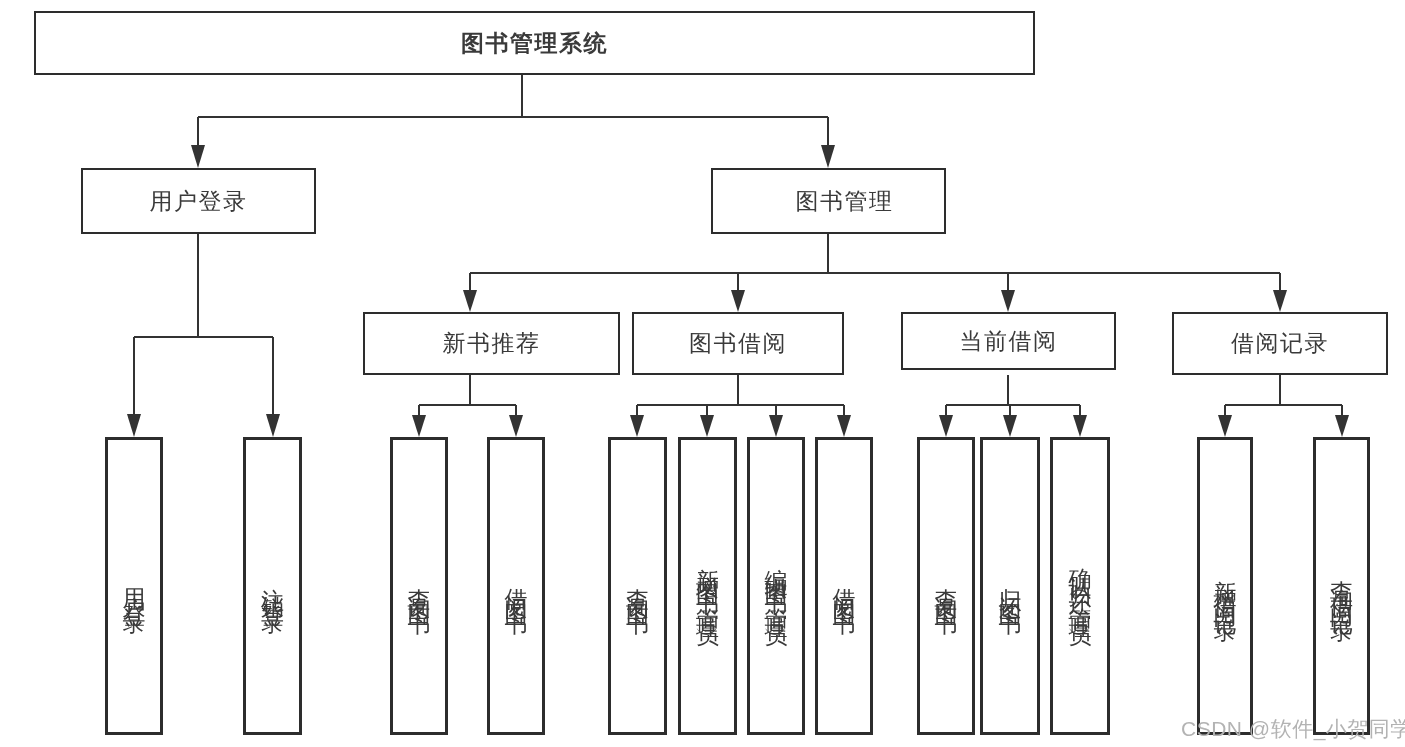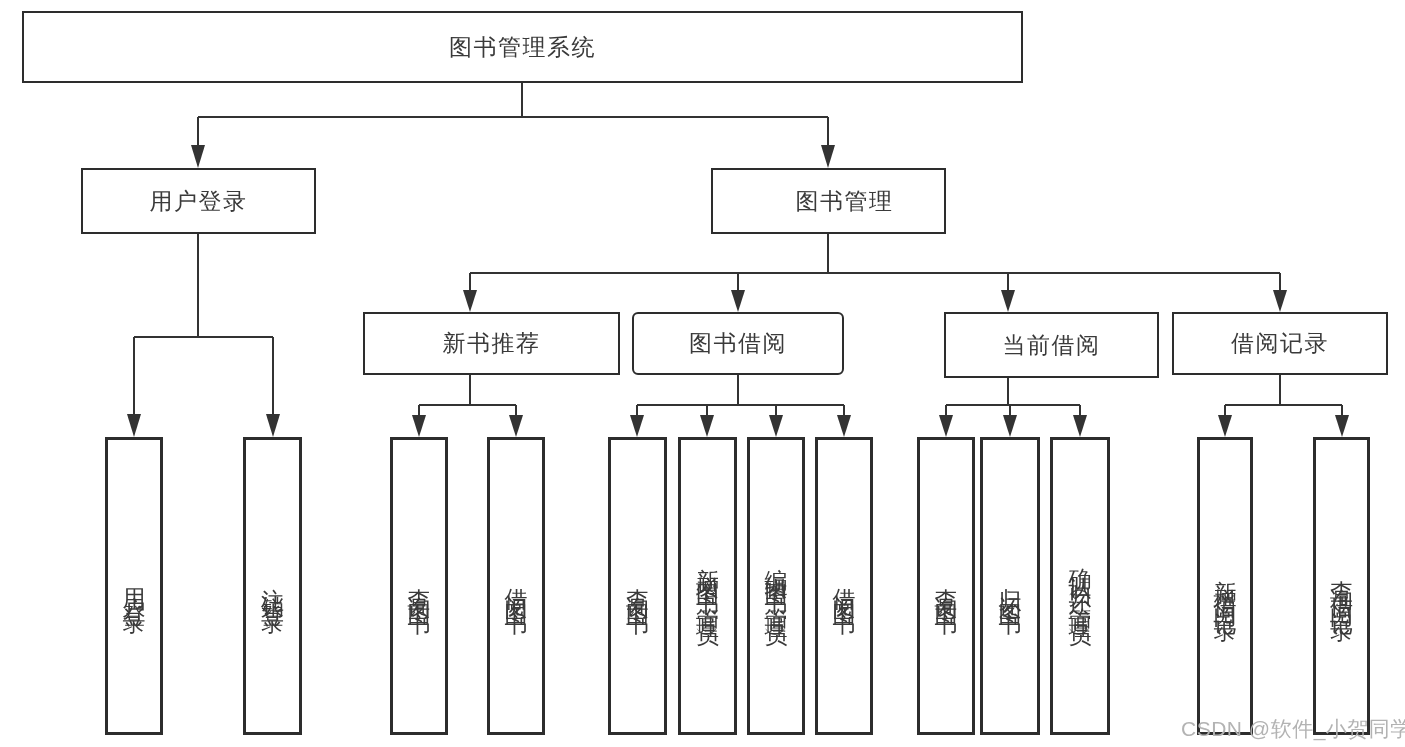--- a/index.html
+++ b/index.html
@@ -93,28 +93,28 @@
       <polygon points="1010,437 1003,415 1017,415"></polygon>
       <polygon points="1080,437 1073,415 1087,415"></polygon>
     </g>
     <g>
       <path d="M1280,375 V405 M1225,405 H1342 M1225,405 V417 M1342,405 V417"></path>
       <polygon points="1225,437 1218,415 1232,415"></polygon>
       <polygon points="1342,437 1335,415 1349,415"></polygon>
     </g>
   </svg>
 
-  <div class="box" style="left:22px; top:11px; width:1001px; height:72px;">图书管理系统</div>
+  <div class="box" style="left:34px; top:11px; width:1001px; height:64px;font-weight:bold;">图书管理系统</div>
 
   <div class="box" style="left:81px; top:168px; width:235px; height:66px;">用户登录</div>
   <div class="box" style="left:711px; top:168px; width:235px; height:66px;padding-left:32px;">图书管理</div>
 
   <div class="box" style="left:363px; top:312px; width:257px; height:63px;">新书推荐</div>
-  <div class="box" style="left:632px; top:312px; width:212px; height:63px;border-radius:6px;">图书借阅</div>
-  <div class="box" style="left:901px; top:312px; width:215px; height:66px;margin-left:43px;">当前借阅</div>
+  <div class="box" style="left:632px; top:312px; width:212px; height:63px;">图书借阅</div>
+  <div class="box" style="left:901px; top:312px; width:215px; height:58px;">当前借阅</div>
   <div class="box" style="left:1172px; top:312px; width:216px; height:63px;">借阅记录</div>
 
   <div class="box leaf" style="left:105px; top:437px; width:58px; height:298px;">用户登录</div>
   <div class="box leaf" style="left:243px; top:437px; width:59px; height:298px;">注销登录</div>
 
   <div class="box leaf" style="left:390px; top:437px; width:58px; height:298px;">查询图书</div>
   <div class="box leaf" style="left:487px; top:437px; width:58px; height:298px;">借阅图书</div>
 
   <div class="box leaf" style="left:608px; top:437px; width:59px; height:298px;">查询图书</div>
   <div class="box leaf" style="left:678px; top:437px; width:59px; height:298px;">新增图书（管理员）</div>

